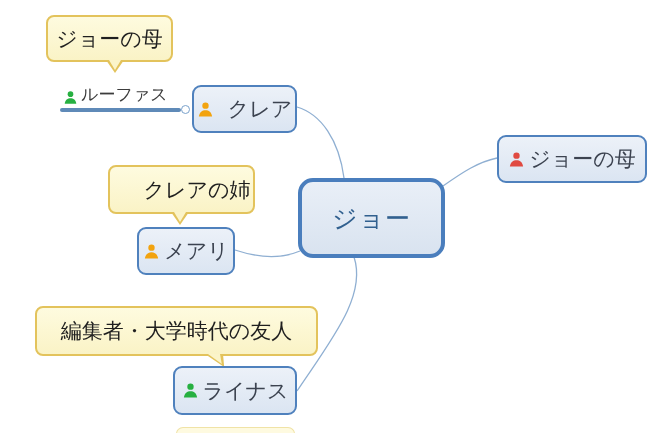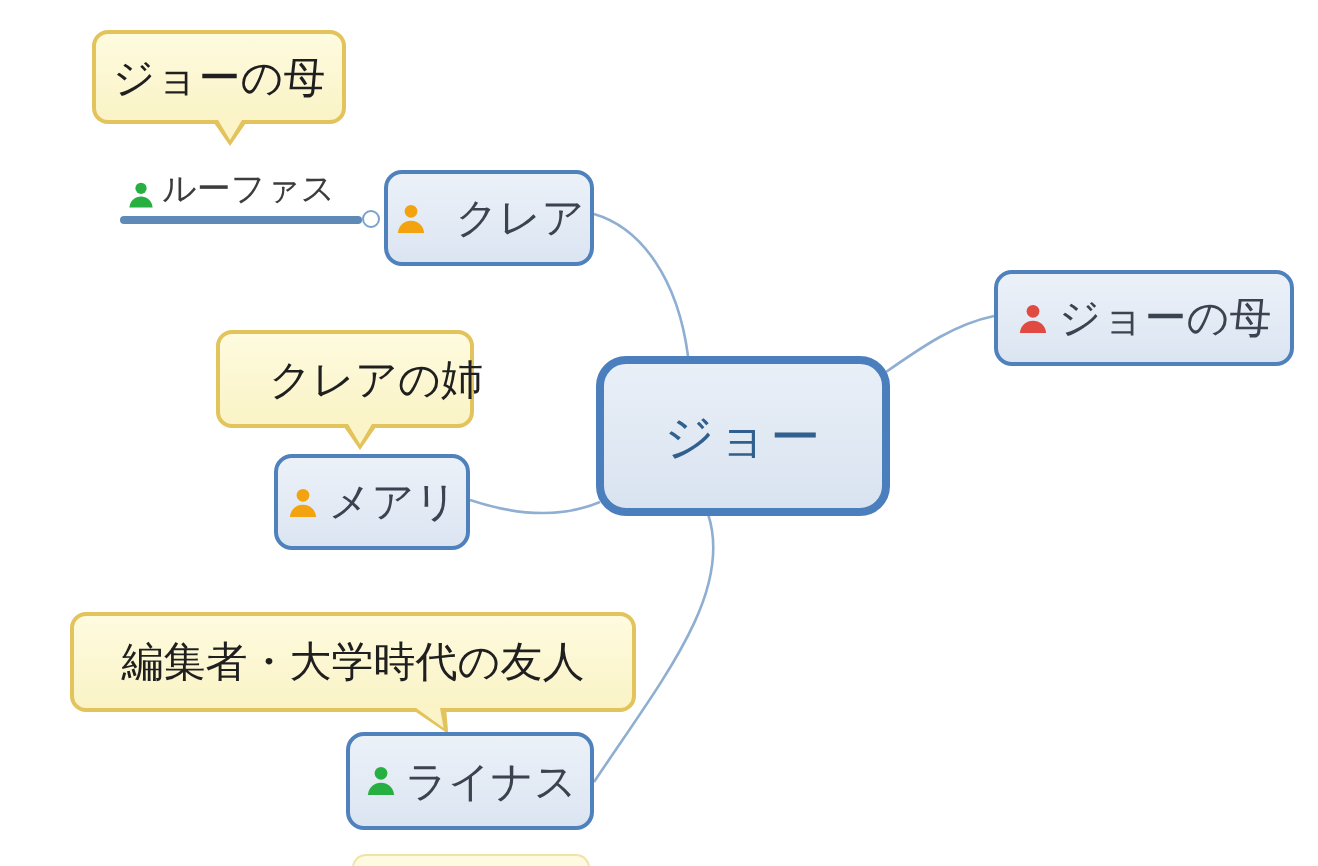--- a/index.html
+++ b/index.html
@@ -76,21 +76,21 @@
     <path d="M354,257 C367,296 331,340 297,391"></path>
   </svg>
 
   <div class="callout" id="co-rufus" style="left:46px;top:15px;width:127px;height:47px;">
     <span>ジョーの母</span>
     <i class="tail tb" style="left:58px"></i>
     <i class="tail tf" style="left:60.5px"></i>
   </div>
 
 
-  <div class="callout" id="co-mary" style="left:108px;top:165px;width:129px;height:49px;padding-left:31px;">
+  <div class="callout" id="co-mary" style="left:108px;top:165px;width:147px;height:49px;padding-left:31px;">
     <span>クレアの姉</span>
     <i class="tail tb" style="left:61px"></i>
     <i class="tail tf" style="left:63.5px"></i>
   </div>
 
   <div class="callout" id="co-linus" style="left:15px;top:306px;width:283px;height:50px;margin-left:20px;">
     <span>編集者・大学時代の友人</span>
     <i class="tail tb skew" style="left:168px"></i>
     <i class="tail tf skew" style="left:170.5px"></i>
   </div>

